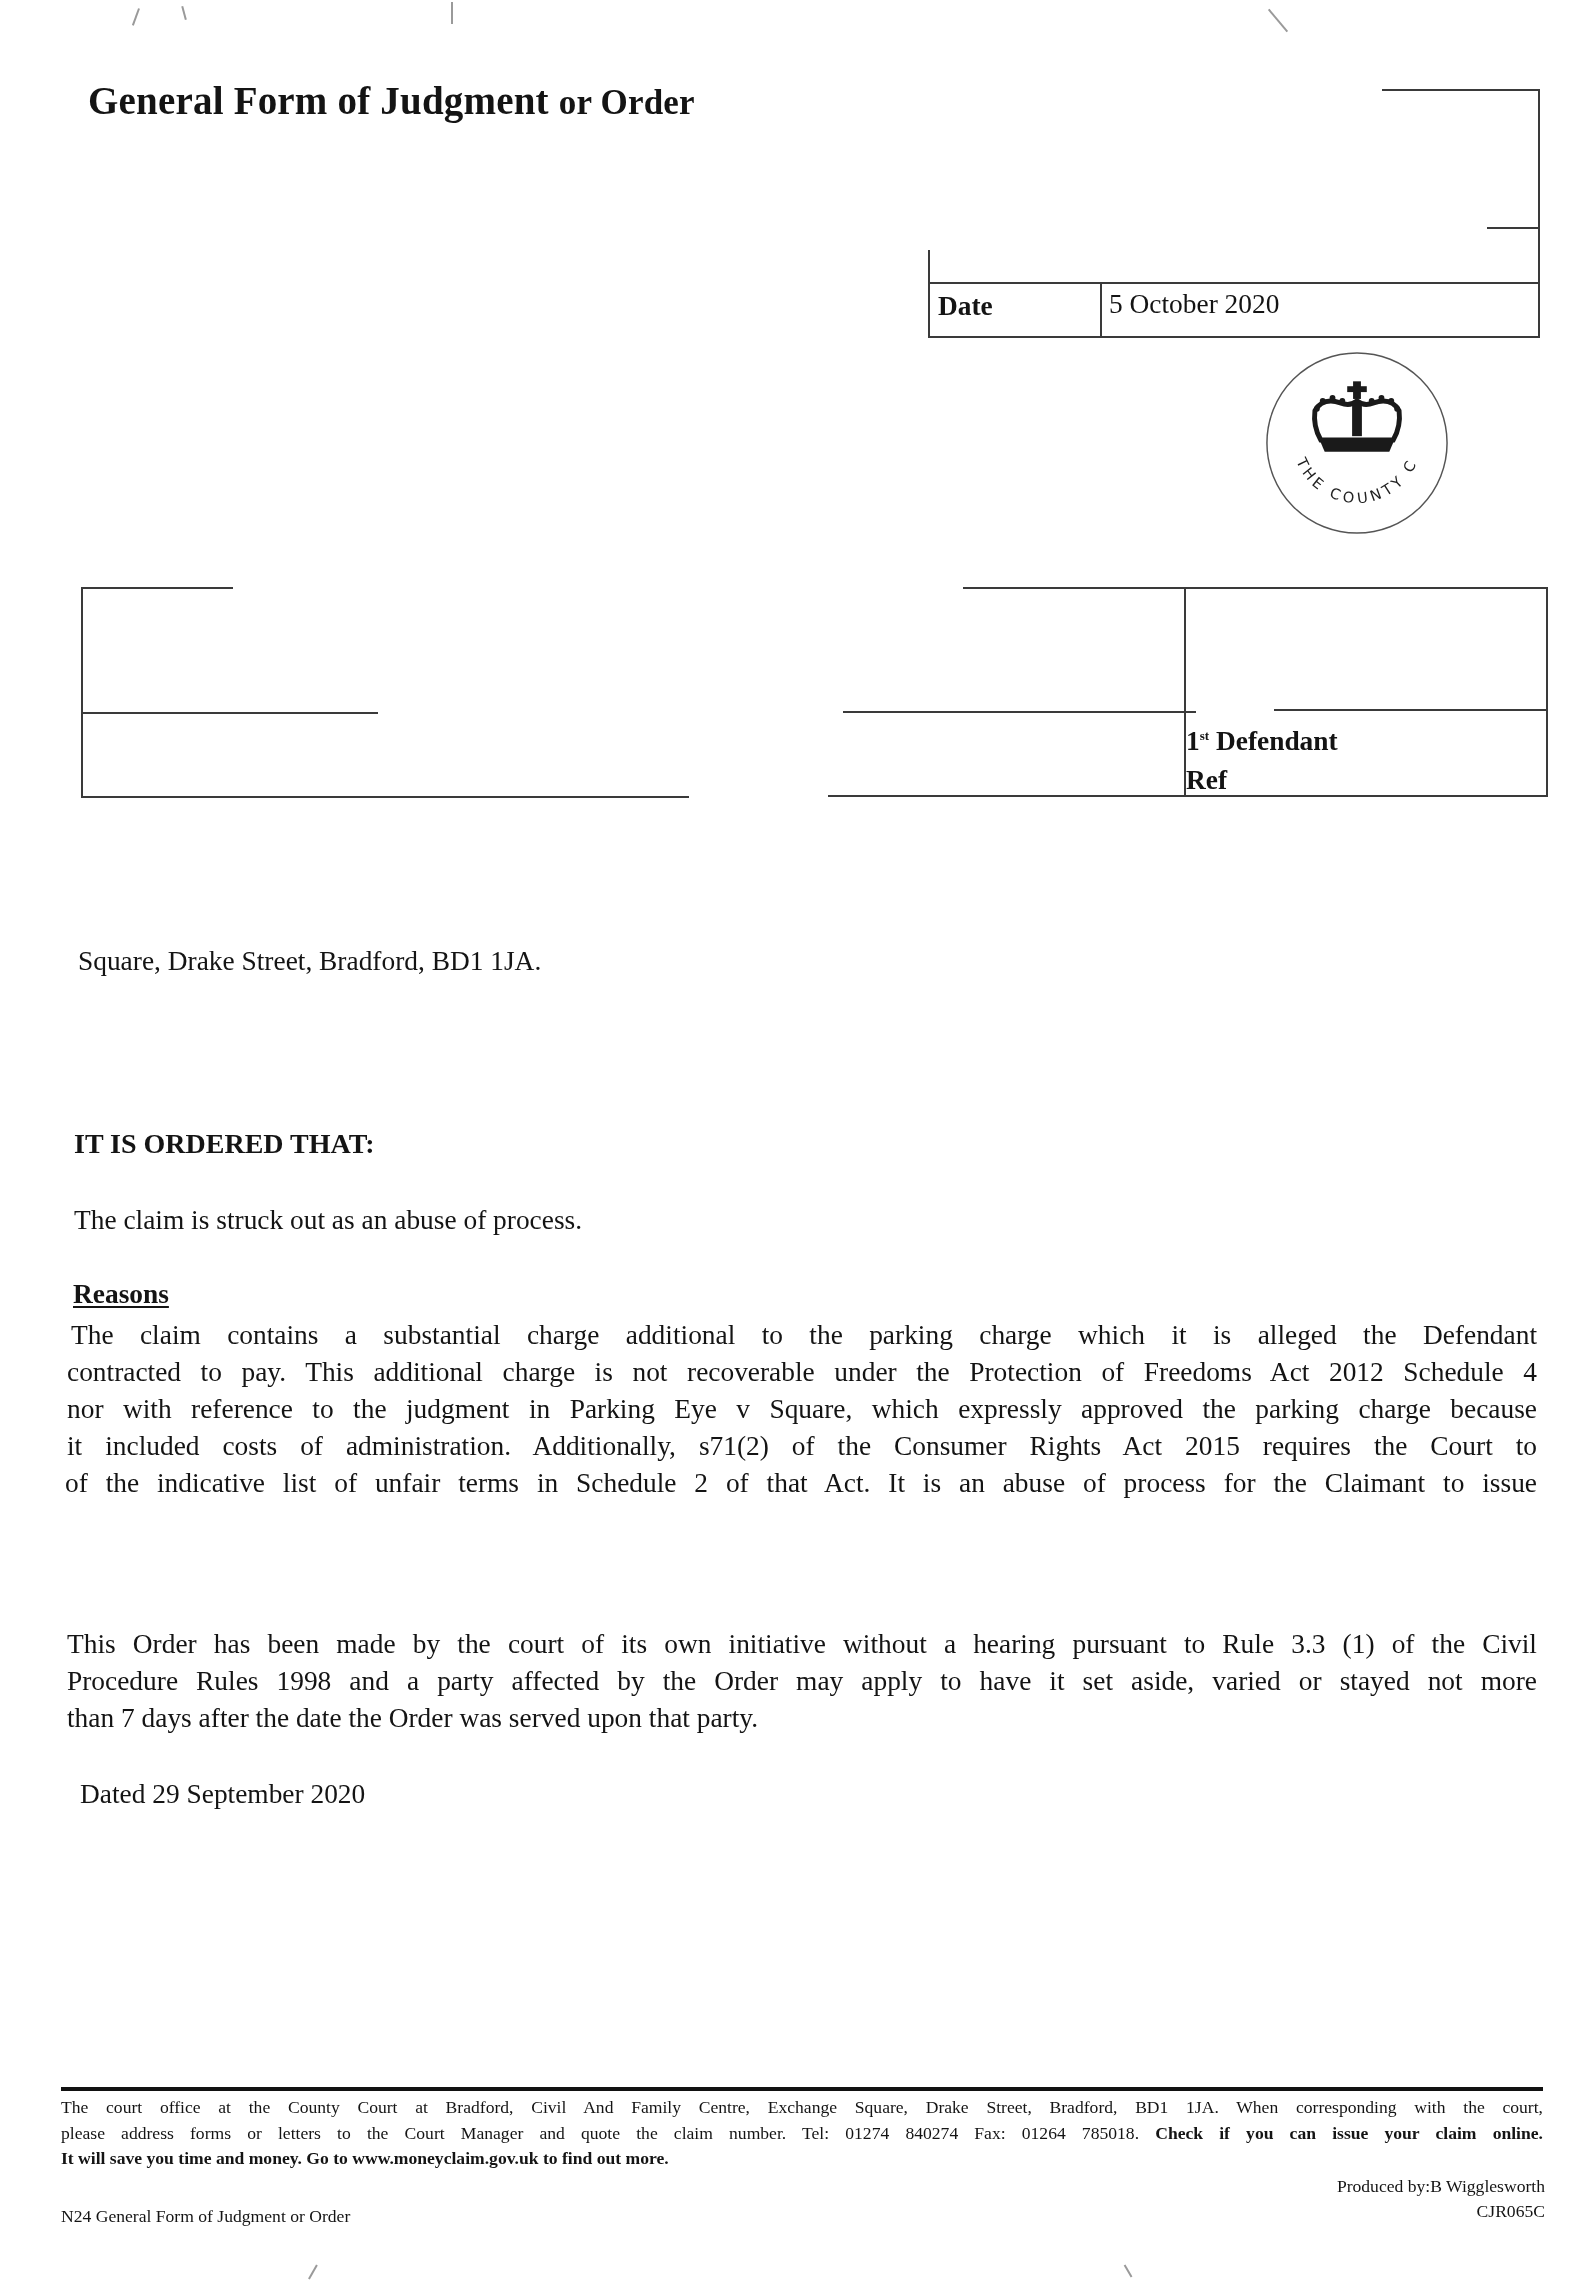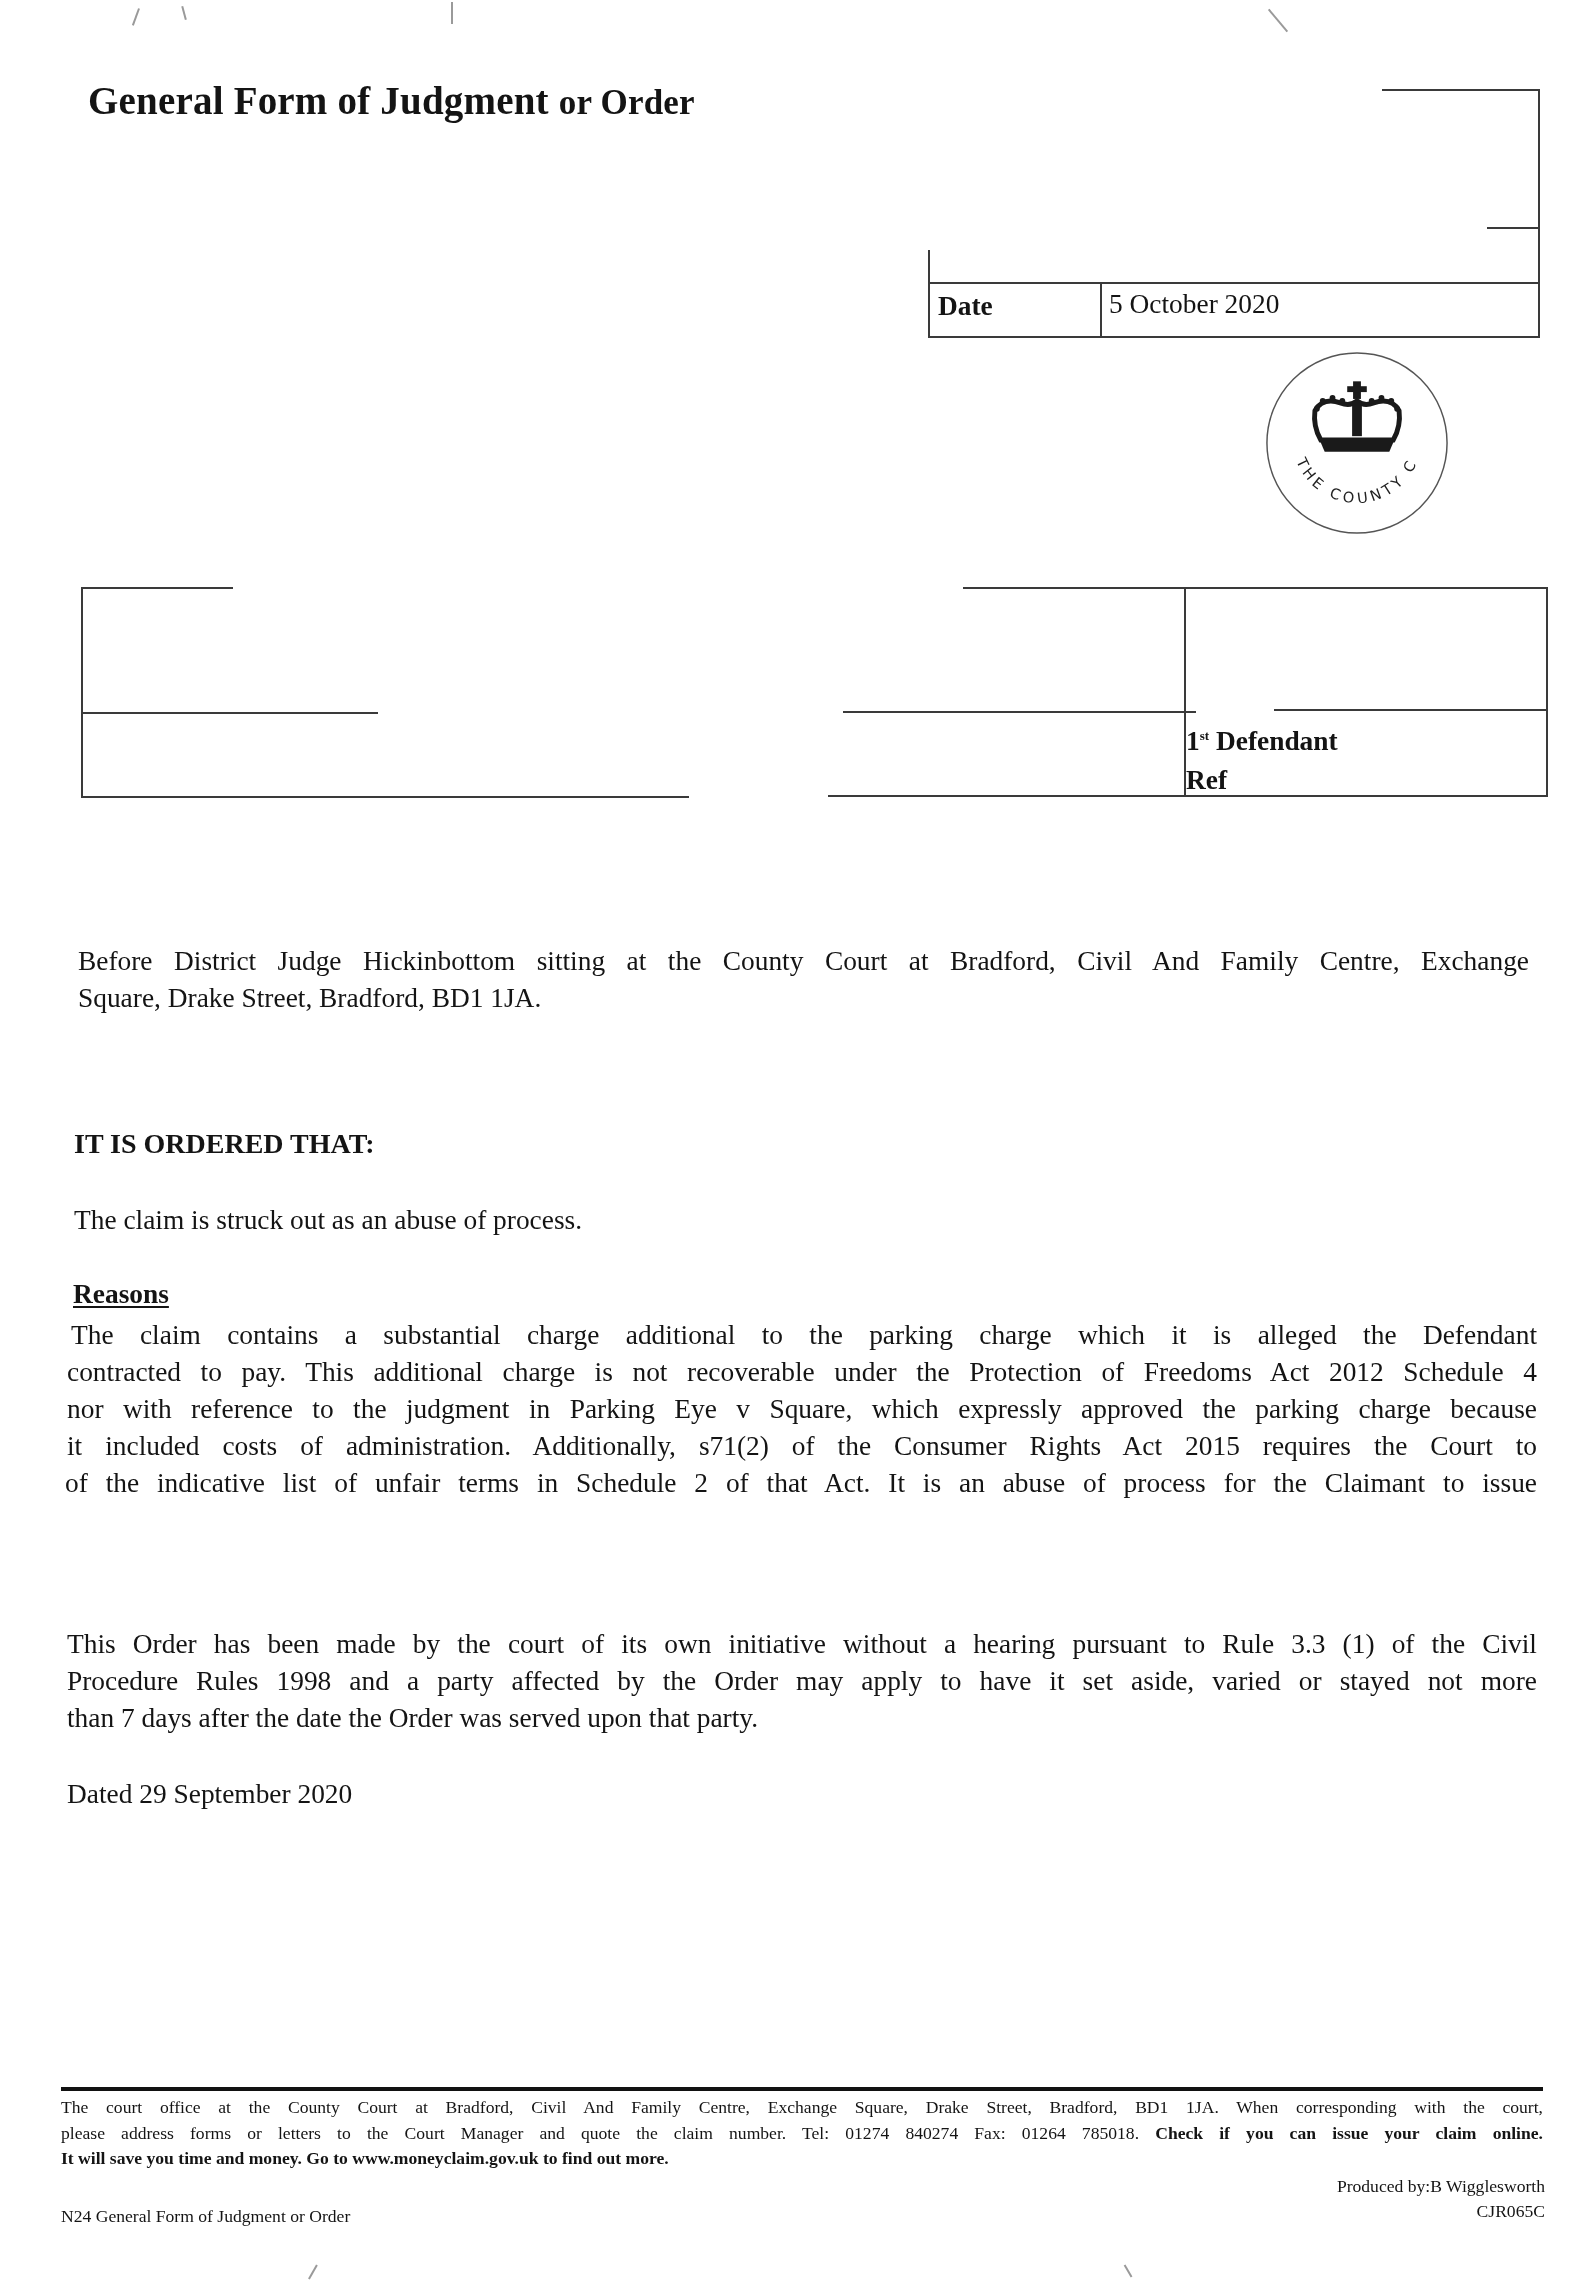--- a/index.html
+++ b/index.html
@@ -93,21 +93,20 @@
   <div class="line" style="left:843px;top:711px;width:353px;height:2px;"></div>
   <div class="line" style="left:1274px;top:709px;width:274px;height:2px;"></div>
   <div class="line" style="left:828px;top:795px;width:720px;height:2px;"></div>
   <div class="abs lbl-bold" style="left:1186px;top:716px;line-height:39px;">
     <span>1</span><sup style="font-size:13px;">st</sup><span> Defendant</span><br>
     <span>Ref</span>
   </div>
 </div>
 
 <div class="abs body-text" style="left:78px;top:943px;width:1451px;">
-  <span class="para-line just">Before District Judge Hickinbottom sitting at the County Court at Bradford, Civil And Family Centre, Exchange</span>
   <span class="para-line">Square, Drake Street, Bradford, BD1 1JA.</span>
 </div>
 
 <div class="abs lbl-bold" style="left:74px;top:1128px;font-size:28px;">IT IS ORDERED THAT:</div>
 
 <div class="abs body-text" style="left:74px;top:1202px;white-space:nowrap;">The claim is struck out as an abuse of process.</div>
 
 <div class="abs lbl-bold" style="left:73px;top:1279px;text-decoration:underline;text-underline-offset:2.9px;">Reasons</div>
 
 <div class="abs body-text" style="left:67px;top:1317px;width:1470px;">
@@ -117,21 +116,21 @@
   <span class="para-line just">it included costs of administration. Additionally, s71(2) of the Consumer Rights Act 2015 requires the Court to</span>
   <span class="para-line just" style="margin-left:-2px;width:1472px;">of the indicative list of unfair terms in Schedule 2 of that Act. It is an abuse of process for the Claimant to issue</span>
 </div>
 
 <div class="abs body-text" style="left:67px;top:1626px;width:1470px;">
   <span class="para-line just">This Order has been made by the court of its own initiative without a hearing pursuant to Rule 3.3 (1) of the Civil</span>
   <span class="para-line just">Procedure Rules 1998 and a party affected by the Order may apply to have it set aside, varied or stayed not more</span>
   <span class="para-line">than 7 days after the date the Order was served upon that party.</span>
 </div>
 
-<div class="abs body-text" style="left:67px;top:1776px;white-space:nowrap;">Dated 29 September 2020</div>
+<div class="abs body-text" style="left:80px;top:1776px;white-space:nowrap;">Dated 29 September 2020</div>
 
 <div class="line" style="left:61px;top:2087px;width:1482px;height:3.9px;background:#111;"></div>
 <div class="abs footer-text" style="left:61px;top:2095px;width:1482px;">
   <div class="just">The court office at the County Court at Bradford, Civil And Family Centre, Exchange Square, Drake Street, Bradford, BD1 1JA. When corresponding with the court,</div>
   <div class="just">
     <span>please address forms or letters to the Court Manager and quote the claim number. Tel: 01274 840274 Fax: 01264 785018. </span><span class="bold">Check if you can issue your claim online.</span>
   </div>
   <div class="bold">It will save you time and money. Go to www.moneyclaim.gov.uk to find out more.</div>
 </div>
 <div class="abs footer-text" style="right:47px;top:2174px;text-align:right;">Produced by:B Wigglesworth</div>

